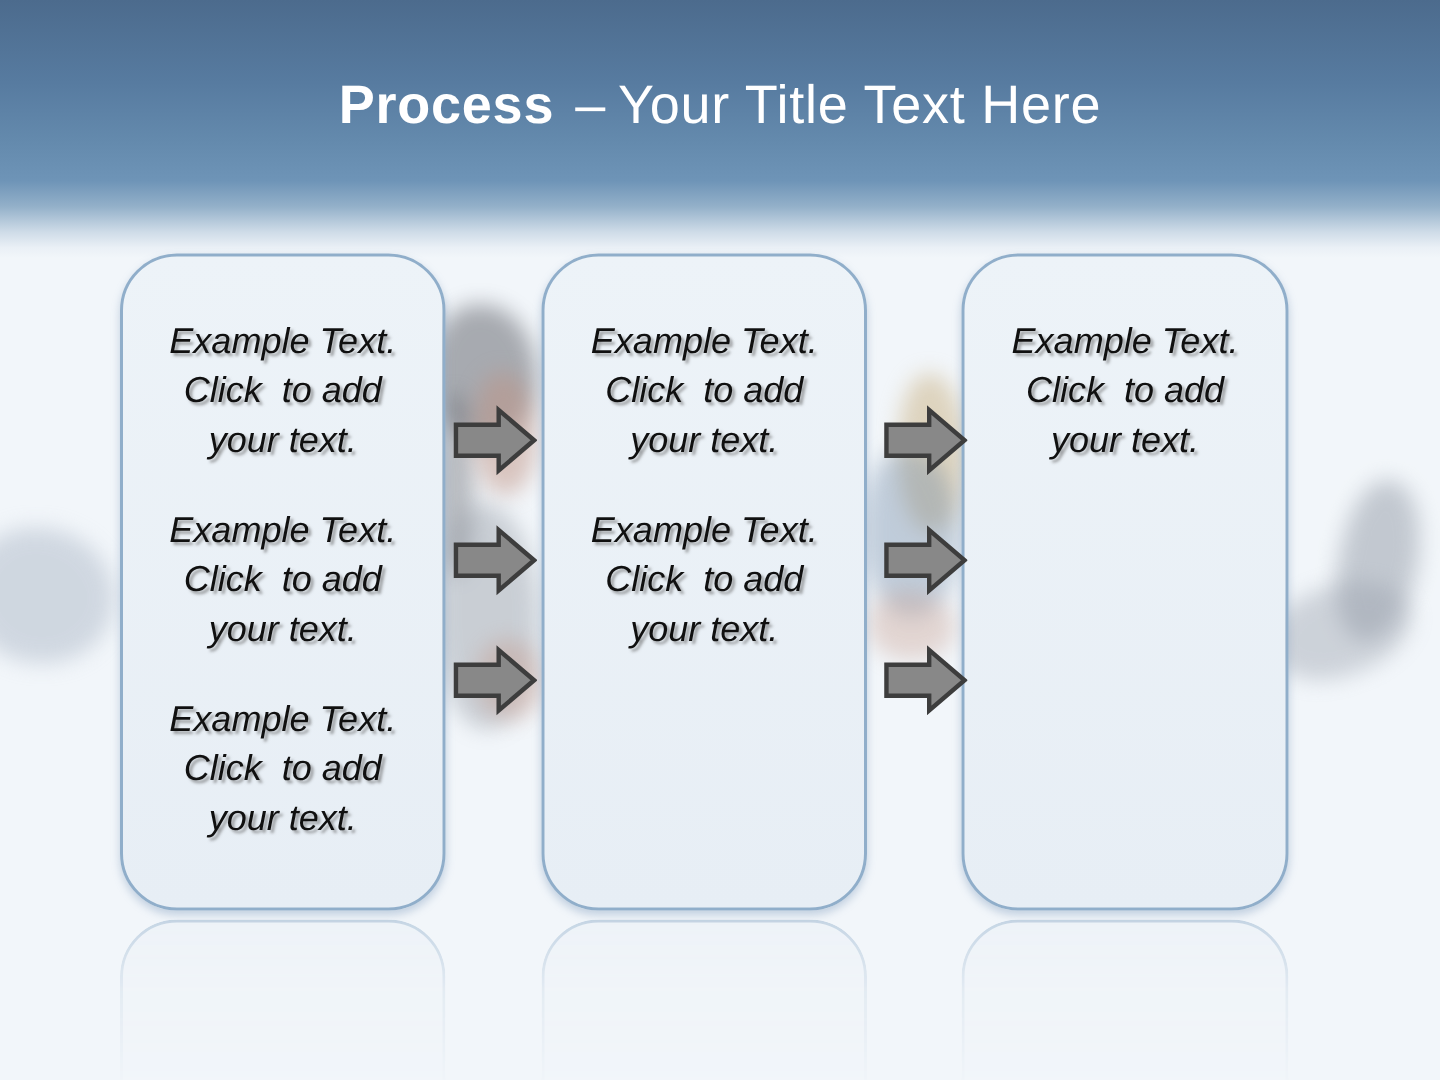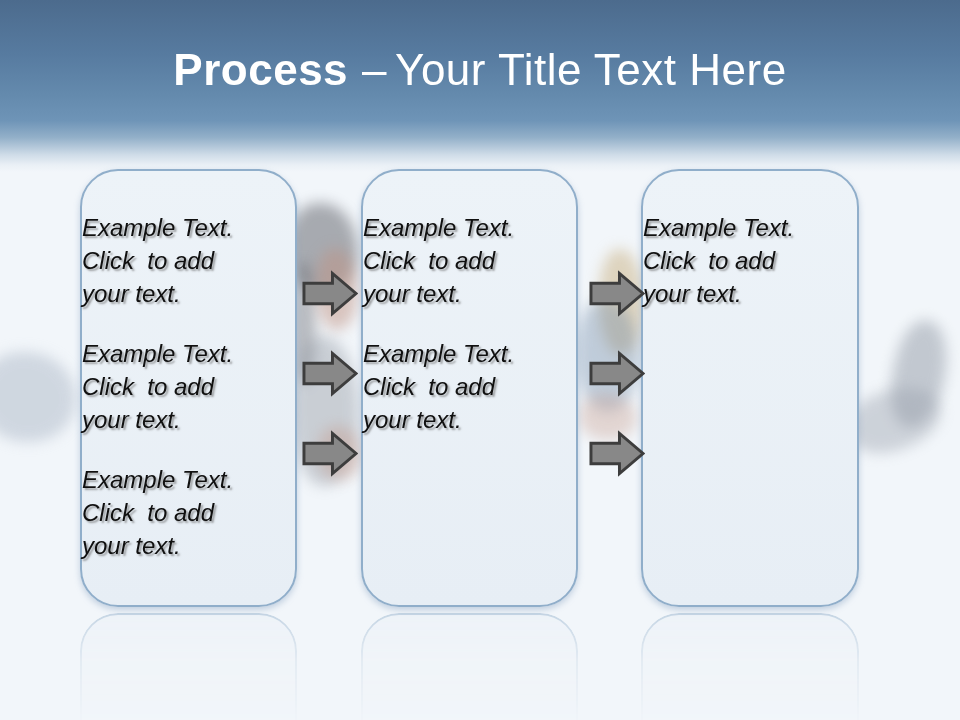--- a/index.html
+++ b/index.html
@@ -12,21 +12,21 @@
   .header{
     position:absolute;left:0;top:0;width:960px;height:172px;
     background:linear-gradient(180deg,
       #4c6b8d 0%, #577ba0 32%, #648aad 55%, #6e94b7 70%,
       #93b0c9 80%, #cfdce8 90%, #eaf0f6 96%, #f2f6fa 100%);
     z-index:1;
   }
   .title{
     position:absolute;left:0;top:50px;width:960px;margin:0;
     text-align:center;color:#ffffff;font-weight:400;
-    font-size:44px;line-height:40px;letter-spacing:.5px;
+    font-size:36px;line-height:40px;letter-spacing:.5px;
   }
   .title .bold{font-weight:700;}
   .title .sep{margin:0 8px 0 14px;}
 
   
   .photo{position:absolute;inset:0;z-index:0;}
   .blob{position:absolute;border-radius:45% 55% 50% 50%;filter:blur(7px);}
   .b-hair1   {left:288px;top:203px;width:70px;height:92px; background:#565860;opacity:.48;}
   .b-hair1b  {left:292px;top:262px;width:24px;height:122px;background:#565860;opacity:.38;}
   .b-face1   {left:316px;top:248px;width:42px;height:82px; background:#bf9384;opacity:.5;}
@@ -44,21 +44,21 @@
     position:absolute;top:169px;height:438px;box-sizing:border-box;
     background:linear-gradient(180deg,#edf3f8 0%,#e7eef5 100%);
     border:2.5px solid #90aeca;border-radius:38px;
     box-shadow:0 3px 6px rgba(120,150,185,.4);
     padding-top:40px;z-index:2;
   }
   .box1{left:80px;width:217px;}
   .box2{left:361px;width:217px;}
   .box3{left:641px;width:218px;}
   .box p{
-    margin:0 0 27px;text-align:left;color:#101010;
+    margin:0 0 27px;text-align:center;color:#101010;
     font-style:italic;font-size:24px;line-height:33px;
     text-shadow:2px 2px 2px rgba(90,90,90,.55);cursor:text;
   }
   .box .line{white-space:pre;}
 
   
   .refl{
     position:absolute;top:613px;height:190px;box-sizing:border-box;
     background:#e9eff6;border:2.5px solid #90aeca;border-radius:38px;
     z-index:1;

